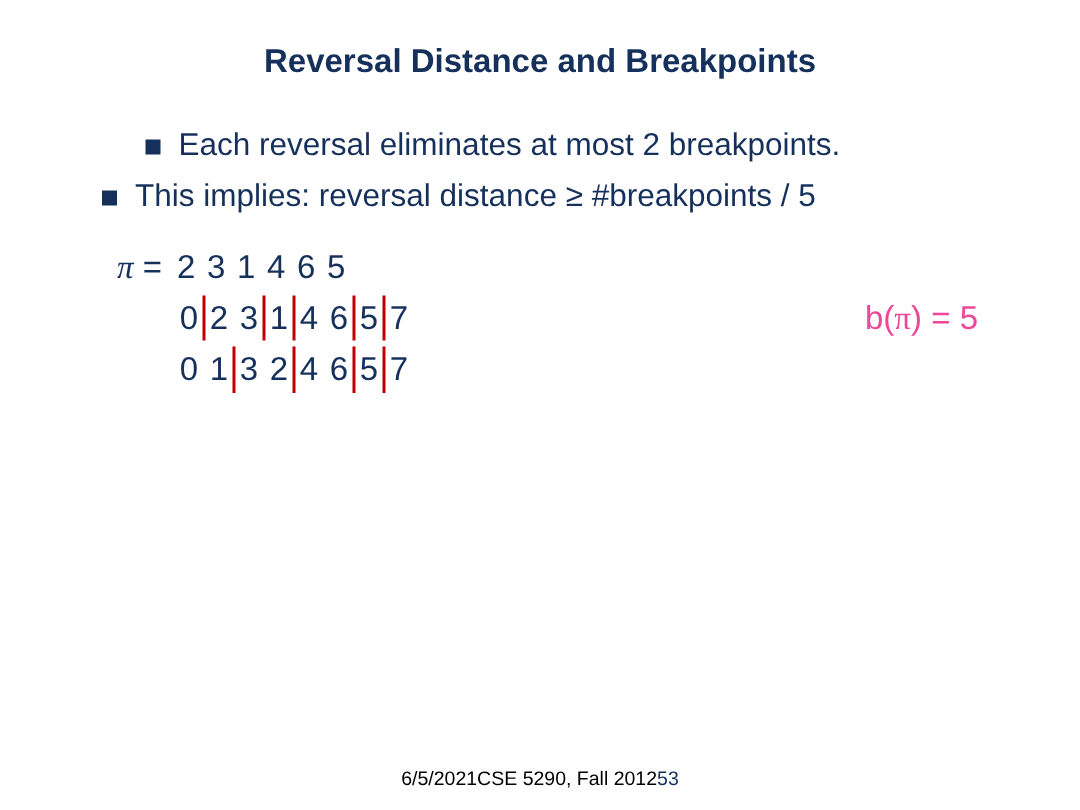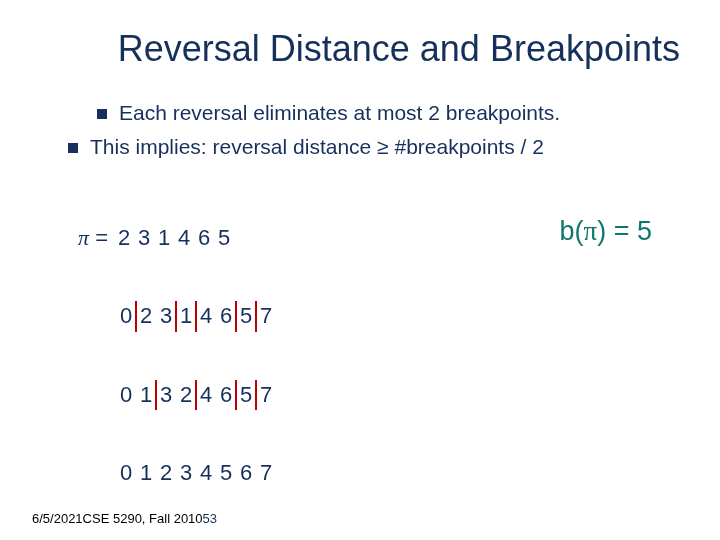--- a/index.html
+++ b/index.html
@@ -1,70 +1,69 @@
 <!DOCTYPE html>
 <html><head>
 <meta charset="utf-8">
 <style>
   * { box-sizing: border-box; margin: 0; padding: 0; }
   html, body { width: 720px; height: 540px; background: #fff; font-family: Arial, Helvetica, sans-serif; overflow: hidden; }
   .slide { width: 720px; height: 540px; position: relative; padding: 20px 40px 0 40px; }
-  .title { color: #16305c; font-size: 36px; font-weight: normal; text-align: right; line-height: 1.15; margin: 8px 0 32px 0; }
+  .title { color: #16305c; font-size: 22px; font-weight: bold; text-align: center; line-height: 1.15; margin: 8px 0 32px 0; }
   .bullets { color: #16305c; font-size: 21px; margin: 0 0 0 14px; }
   .b1 { display: flex; margin-bottom: 10px; padding-left: 43px; }
   .sq { display: inline-block; width: 10px; height: 10px; background: #16305c; margin-right: 12px; margin-top: 8px; flex: 0 0 auto; }
   .b2 { display: flex; margin-left: 14px; margin-bottom: 18px; font-size: 21px; }
   .b2 .sq { margin-top: 8px; }
   .content { display: flex; margin-top: 6px; }
   .permcol { margin-left: 38px; color: #16305c; font-size: 22px; line-height: 1.55; }
-  .permrow { position: relative; white-space: nowrap; letter-spacing: 0; margin-top: 44px; }
+  .permrow { position: relative; white-space: nowrap; letter-spacing: 0; }
   .pi { font-family: "Symbol", "Times New Roman", serif; font-style: italic; }
   .dig { display: inline-block; width: 20px; text-align: center; position: relative; }
   .bp { position: absolute; top: 2px; bottom: 2px; width: 0; border-left: 2.5px solid #c00000; }
-  .scol { margin-left: auto; margin-right: 28px; color: #0f766e; font-size: 27px; line-height: 1.55; padding-top: 34px; }
+  .scol { margin-left: auto; margin-right: 28px; color: #ec4899; font-size: 22px; line-height: 1.55; padding-top: 34px; }
   .scol .pi { font-style: normal; }
-  .footer { position: absolute; bottom: 14px; left: 0; right: 0; display: flex; justify-content: flex-start; padding: 0 32px; color: #000; font-size: 13px; }
+  .footer { position: absolute; bottom: 14px; left: 0; right: 0; display: flex; justify-content: center; padding: 0 48px; color: #000; font-size: 13px; }
   .footer .pg { color: #16305c; }
 </style>
 </head>
 <body>
 
 <div class="slide">
 
   <div class="title">Reversal Distance and Breakpoints</div>
 
   <div class="bullets">
     <div class="b1">
       <span class="sq"></span>
       <span>Each reversal eliminates at most 2 breakpoints.</span>
     </div>
     <div class="b2">
       <span class="sq"></span>
-      <span>This implies: reversal distance  ≥  #breakpoints / 2</span>
+      <span>This implies: reversal distance  ≥  #breakpoints / 5</span>
     </div>
   </div>
 
   <div class="content">
 
     <div class="permcol">
       <div class="permrow">
         <span class="pi">π</span><span> = </span><span id="hdr"><span class="dig">2</span><span class="dig">3</span><span class="dig">1</span><span class="dig">4</span><span class="dig">6</span><span class="dig">5</span></span>
       </div>
       <div id="rows">
           <div class="permrow"><span style="display: inline-block; width: 38px;"></span><span class="dig">0<span class="bp" style="right: -1px;"></span></span><span class="dig">2</span><span class="dig">3<span class="bp" style="right: -1px;"></span></span><span class="dig">1<span class="bp" style="right: -1px;"></span></span><span class="dig">4</span><span class="dig">6<span class="bp" style="right: -1px;"></span></span><span class="dig">5<span class="bp" style="right: -1px;"></span></span><span class="dig">7</span></div>
           <div class="permrow"><span style="display: inline-block; width: 38px;"></span><span class="dig">0</span><span class="dig">1<span class="bp" style="right: -1px;"></span></span><span class="dig">3</span><span class="dig">2<span class="bp" style="right: -1px;"></span></span><span class="dig">4</span><span class="dig">6<span class="bp" style="right: -1px;"></span></span><span class="dig">5<span class="bp" style="right: -1px;"></span></span><span class="dig">7</span></div>
-          <div class="permrow"><span style="display: inline-block; width: 38px;"></span><span class="dig">0</span><span class="dig">1</span><span class="dig">2</span><span class="dig">3</span><span class="dig">4</span><span class="dig">5</span><span class="dig">6</span><span class="dig">7</span></div>
         </div>
     </div>
 
     <div class="scol" id="scores">
         <div><span>b(</span><span class="pi">π</span><span>) = </span><span>5</span></div>
       </div>
 
   </div>
 
   <div class="footer">
     <span>6/5/2021</span>
-    <span>CSE 5290, Fall 2010</span>
+    <span>CSE 5290, Fall 2012</span>
     <span class="pg">53</span>
   </div>
 
 </div>
 
 </body></html>

